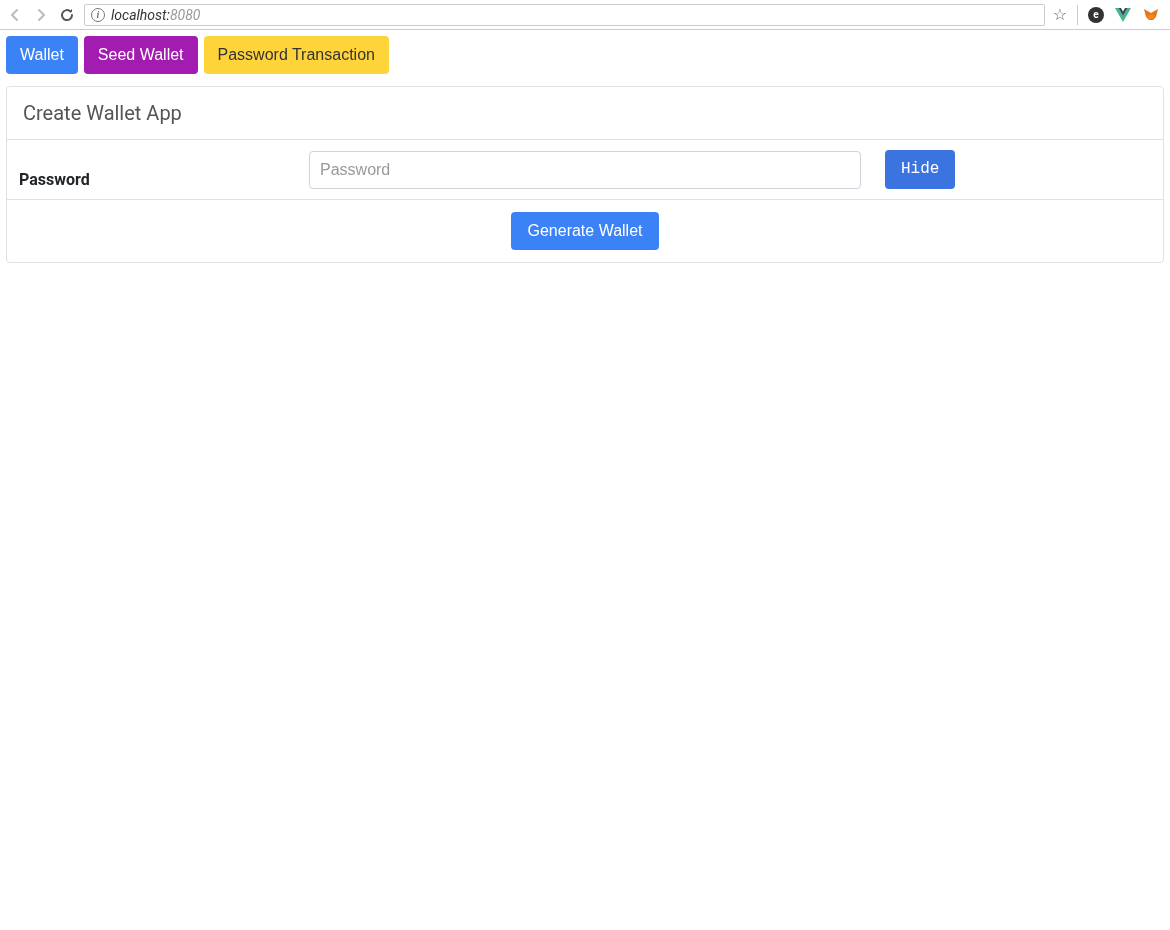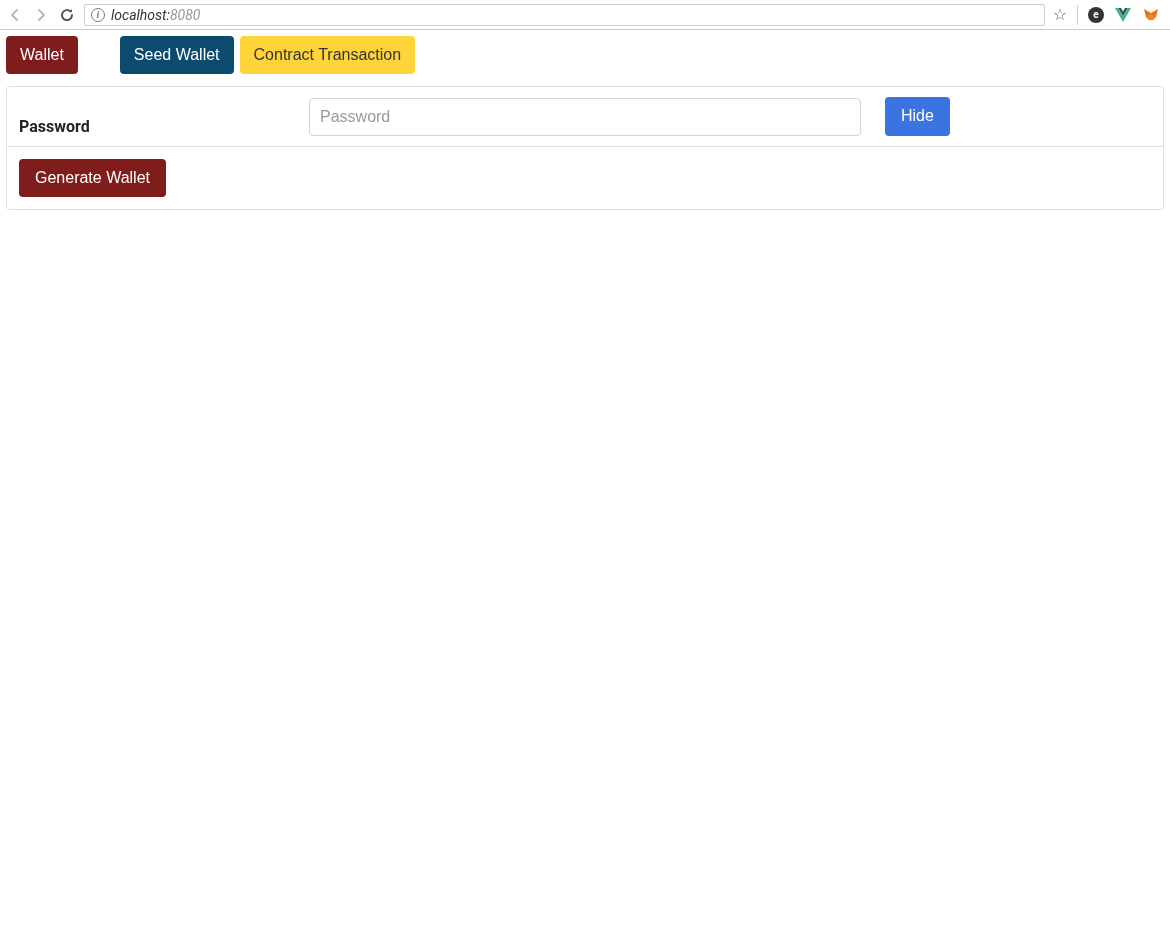--- a/index.html
+++ b/index.html
@@ -110,25 +110,25 @@
     }
     .btn {
       border: none;
       padding: 8px 14px;
       font-size: 16px;
       border-radius: 4px;
       cursor: pointer;
       color: #fff;
       line-height: 1.4;
     }
-    .btn-teal    { background: #7f1d1d; }
-    .btn-blue    { background: #0c4a6e; margin-left: 36px; }
+    .btn-teal    { background: #3b82f6; }
+    .btn-blue    { background: #a21caf; }
     .btn-green   { background: #28c745; }
     .btn-yellow  { background: #ffd43b; color: #333; }
-    .btn-primary { background: #3b73e0; color: #fff; }
+    .btn-primary { background: #3b73e0; color: #fff; font-family: Liberation Mono, monospace; }
 
     
     .card {
       margin: 6px;
       border: 1px solid #dee2e6;
       border-radius: 4px;
     }
     .card-header {
       padding: 14px 16px;
       border-bottom: 1px solid #dee2e6;
@@ -164,20 +164,21 @@
       color: #495057;
       max-width: 552px;
     }
     .text-input::placeholder { color: #999; }
     .hide-btn {
       padding: 8px 16px;
     }
     .card-footer {
       padding: 12px;
       display: flex;
+      justify-content: center;
     }
     .generate-btn {
       padding: 8px 16px;
     }
   </style>
 </head>
 <body>
 
 <div class="browser-chrome">
   <div class="nav-btn disabled">
@@ -217,24 +218,25 @@
           <path d="M2 3 L9 7 L16 3 L14 11 L11 14 L7 14 L4 11 Z" fill="#e2761b"></path>
           <path d="M5 10 L7 13 L11 13 L13 10 L9 8 Z" fill="#f6851b"></path>
         </svg>
     </span>
   </div>
 </div>
 
 <div class="nav-tabs">
   <button class="btn btn-teal">Wallet</button>
   <button class="btn btn-blue">Seed Wallet</button>
-  <button class="btn btn-yellow">Contract Transaction</button>
+  <button class="btn btn-yellow">Password Transaction</button>
 </div>
 
 <div class="card">
+  <div class="card-header">Create Wallet App</div>
 
   <div class="card-row">
     <div class="label">Password</div>
     <div class="input-wrap">
       <input type="text" class="text-input" placeholder="Password" style="">
       <button class="btn btn-primary hide-btn">Hide</button>
     </div>
   </div>
 
   <div class="card-footer">

